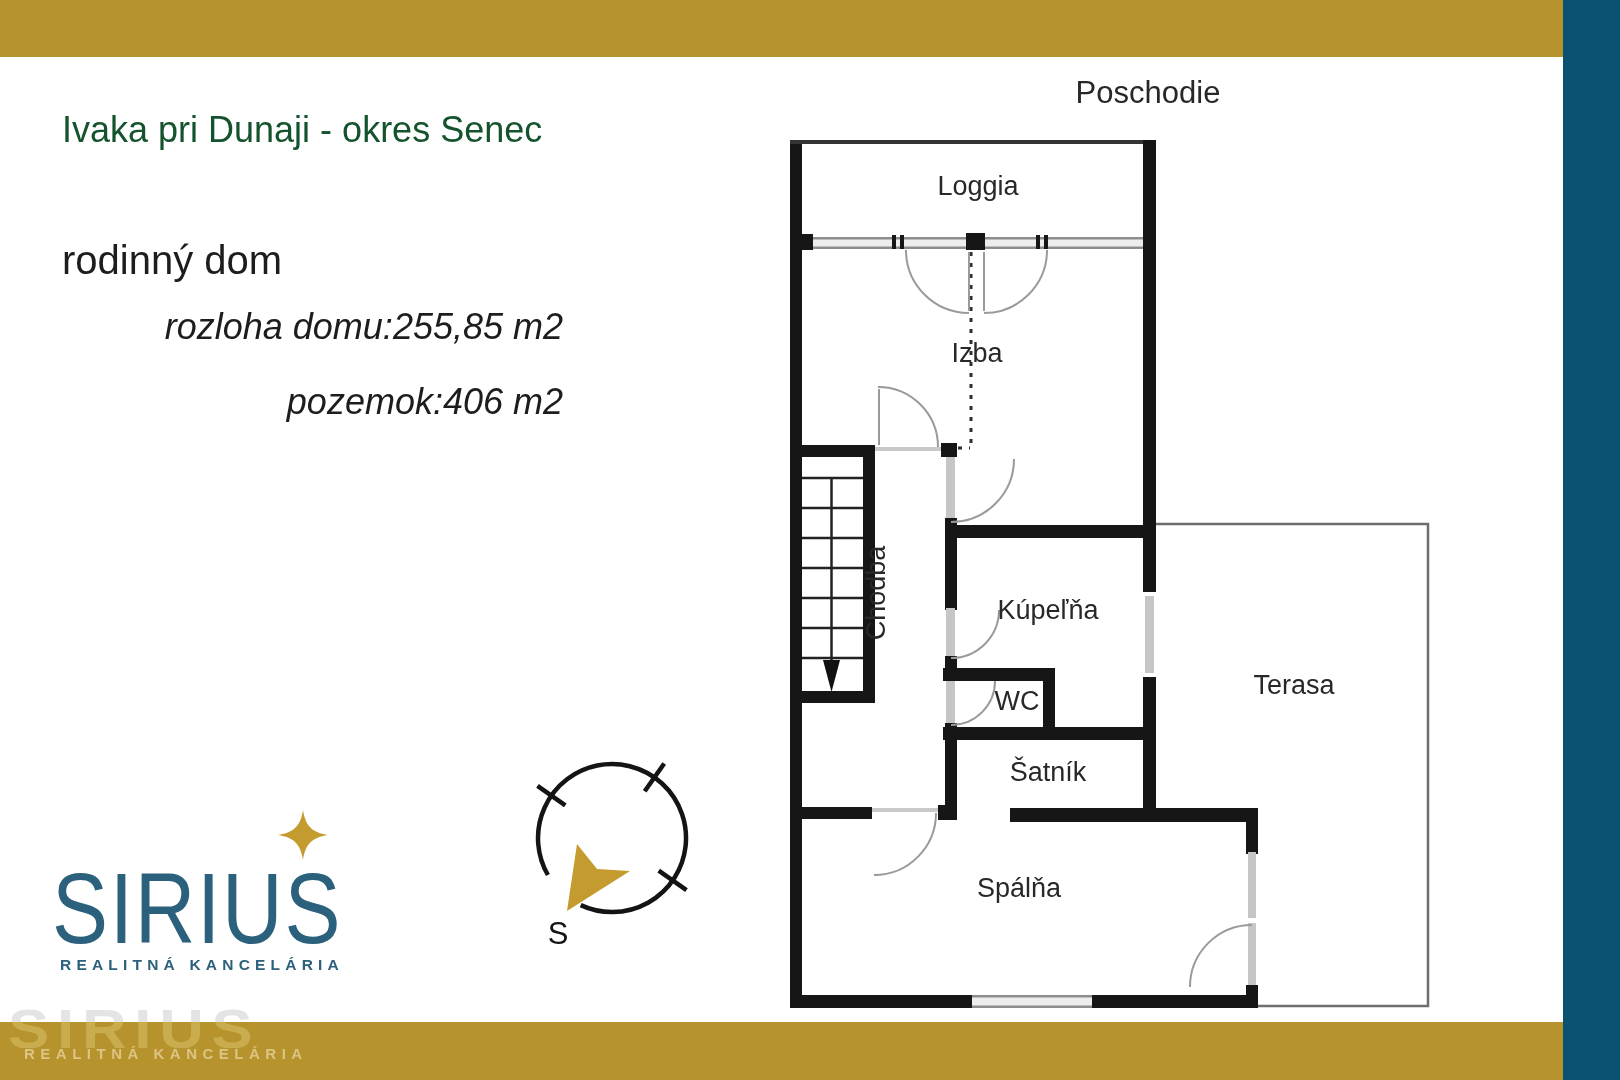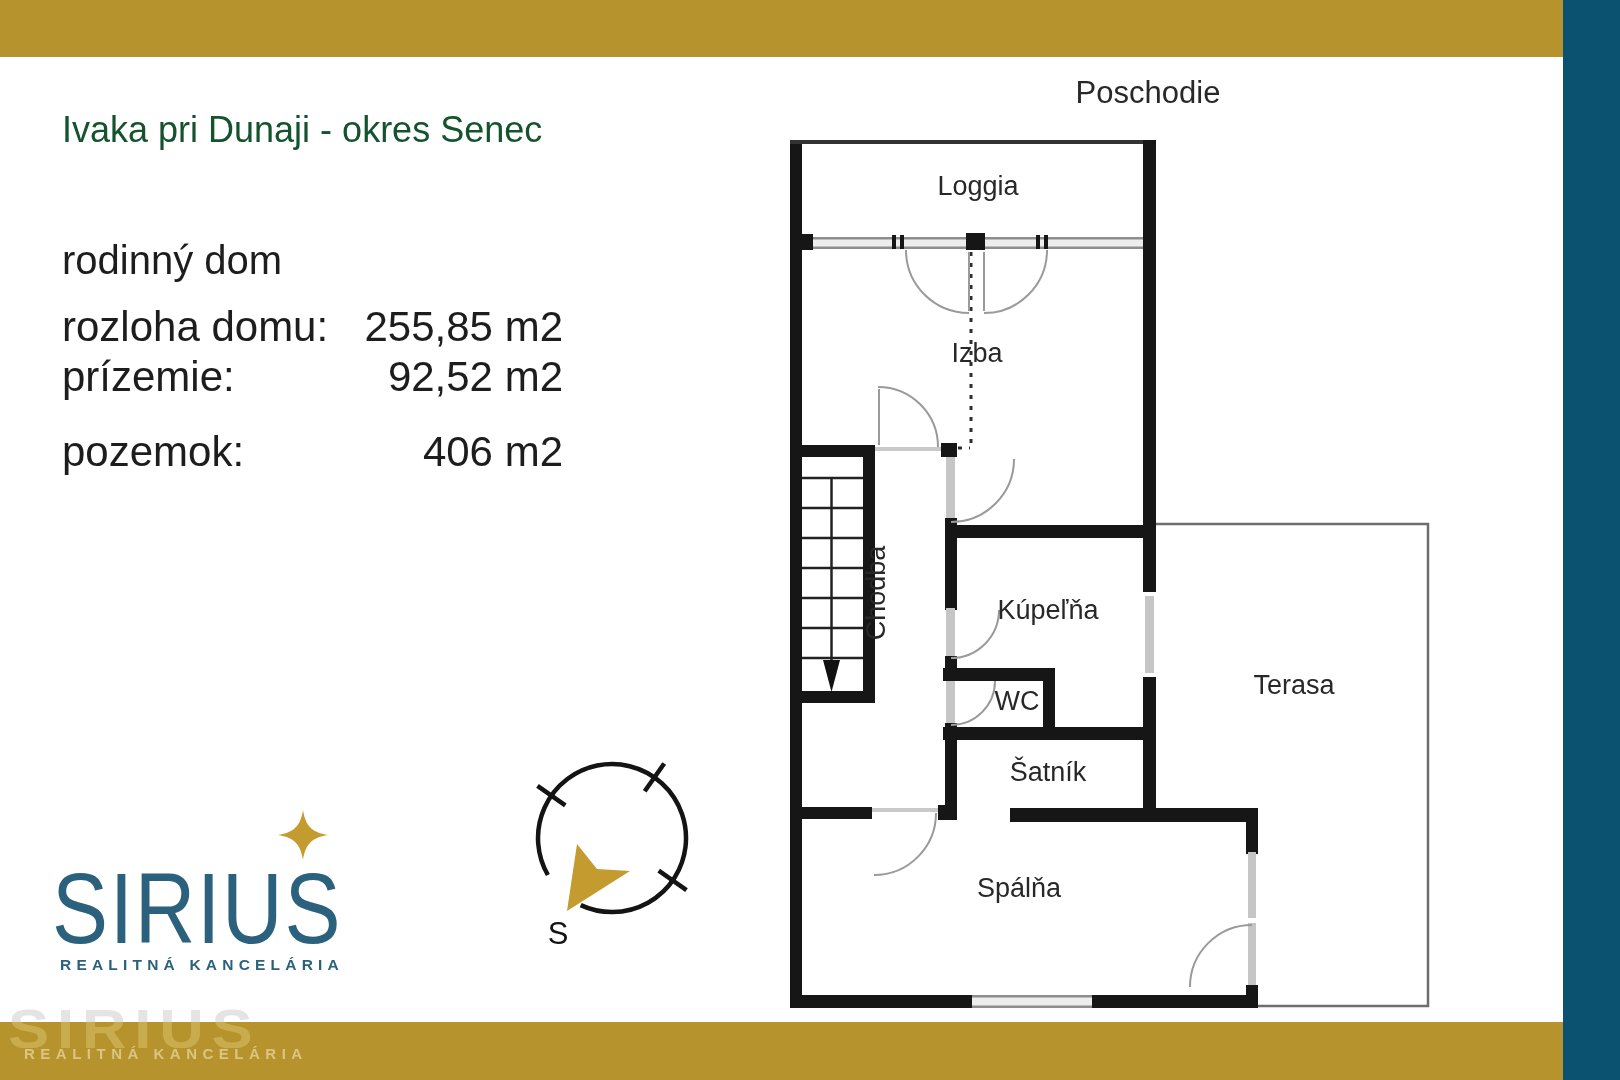--- a/index.html
+++ b/index.html
@@ -9,22 +9,22 @@
   }
   .abs{position:absolute;}
   
   .top-bar{left:0;top:0;width:1563px;height:57px;background:#b6932c;z-index:2;}
   .right-bar{left:1563px;top:0;width:57px;height:1080px;background:#0b5270;z-index:2;}
   .bottom-bar{left:0;top:1022px;width:1563px;height:58px;background:#b6932c;z-index:2;}
   
   .loc-title{left:62px;top:103px;width:620px;font-size:36px;line-height:53px;color:#14532d;z-index:3;}
   .prop-type{left:62px;top:238px;font-size:40px;color:#1d1d1d;z-index:3;}
   .details{left:62px;top:302px;width:501px;z-index:3;}
-  .detail-row{display:flex;justify-content:space-between;align-items:center;height:50px;
-    font-size:42px;color:#1d1d1d;}
+  .detail-row{display:flex;justify-content:flex-end;align-items:center;height:50px;
+    font-size:36px;color:#1d1d1d;font-style:italic;}
   .detail-row.gap{margin-top:25px;}
   
   .logo-text{left:52px;top:851px;font-size:100px;font-weight:400;color:#2b617c;
     letter-spacing:2px;transform:scaleX(0.84);transform-origin:left top;z-index:3;white-space:nowrap;}
   .logo-star{left:268px;top:800px;z-index:4;}
   .logo-tagline{left:60px;top:956px;font-size:15.5px;font-weight:600;color:#2b617c;
     letter-spacing:5.2px;z-index:3;white-space:nowrap;}
   
   .wm-clip-white{left:8px;top:965px;width:430px;height:57px;overflow:hidden;z-index:1;}
   .wm-clip-gold{left:8px;top:1022px;width:430px;height:26px;overflow:hidden;z-index:3;}
@@ -55,24 +55,20 @@
 
 <div class="abs loc-title">
   <div>Ivaka pri Dunaji - okres Senec</div>
 </div>
 <div class="abs prop-type">rodinný dom</div>
 
 <div class="abs details">
   <div class="detail-row">
     <span>rozloha domu:</span>
     <span>255,85 m2</span>
-  </div>
-  <div class="detail-row">
-    <span>prízemie:</span>
-    <span>92,52 m2</span>
   </div>
   <div class="detail-row gap">
     <span>pozemok:</span>
     <span>406 m2</span>
   </div>
 </div>
 
 <div class="abs logo-text">SIRIUS</div>
 <svg class="abs logo-star" width="70" height="70" viewBox="0 0 70 70">
   <path d="M35,10 C37.5,26 44,32.5 60,35 C44,37.5 37.5,44 35,60 C32.5,44 26,37.5 10,35 C26,32.5 32.5,26 35,10 Z" fill="#c49b2f"></path>

